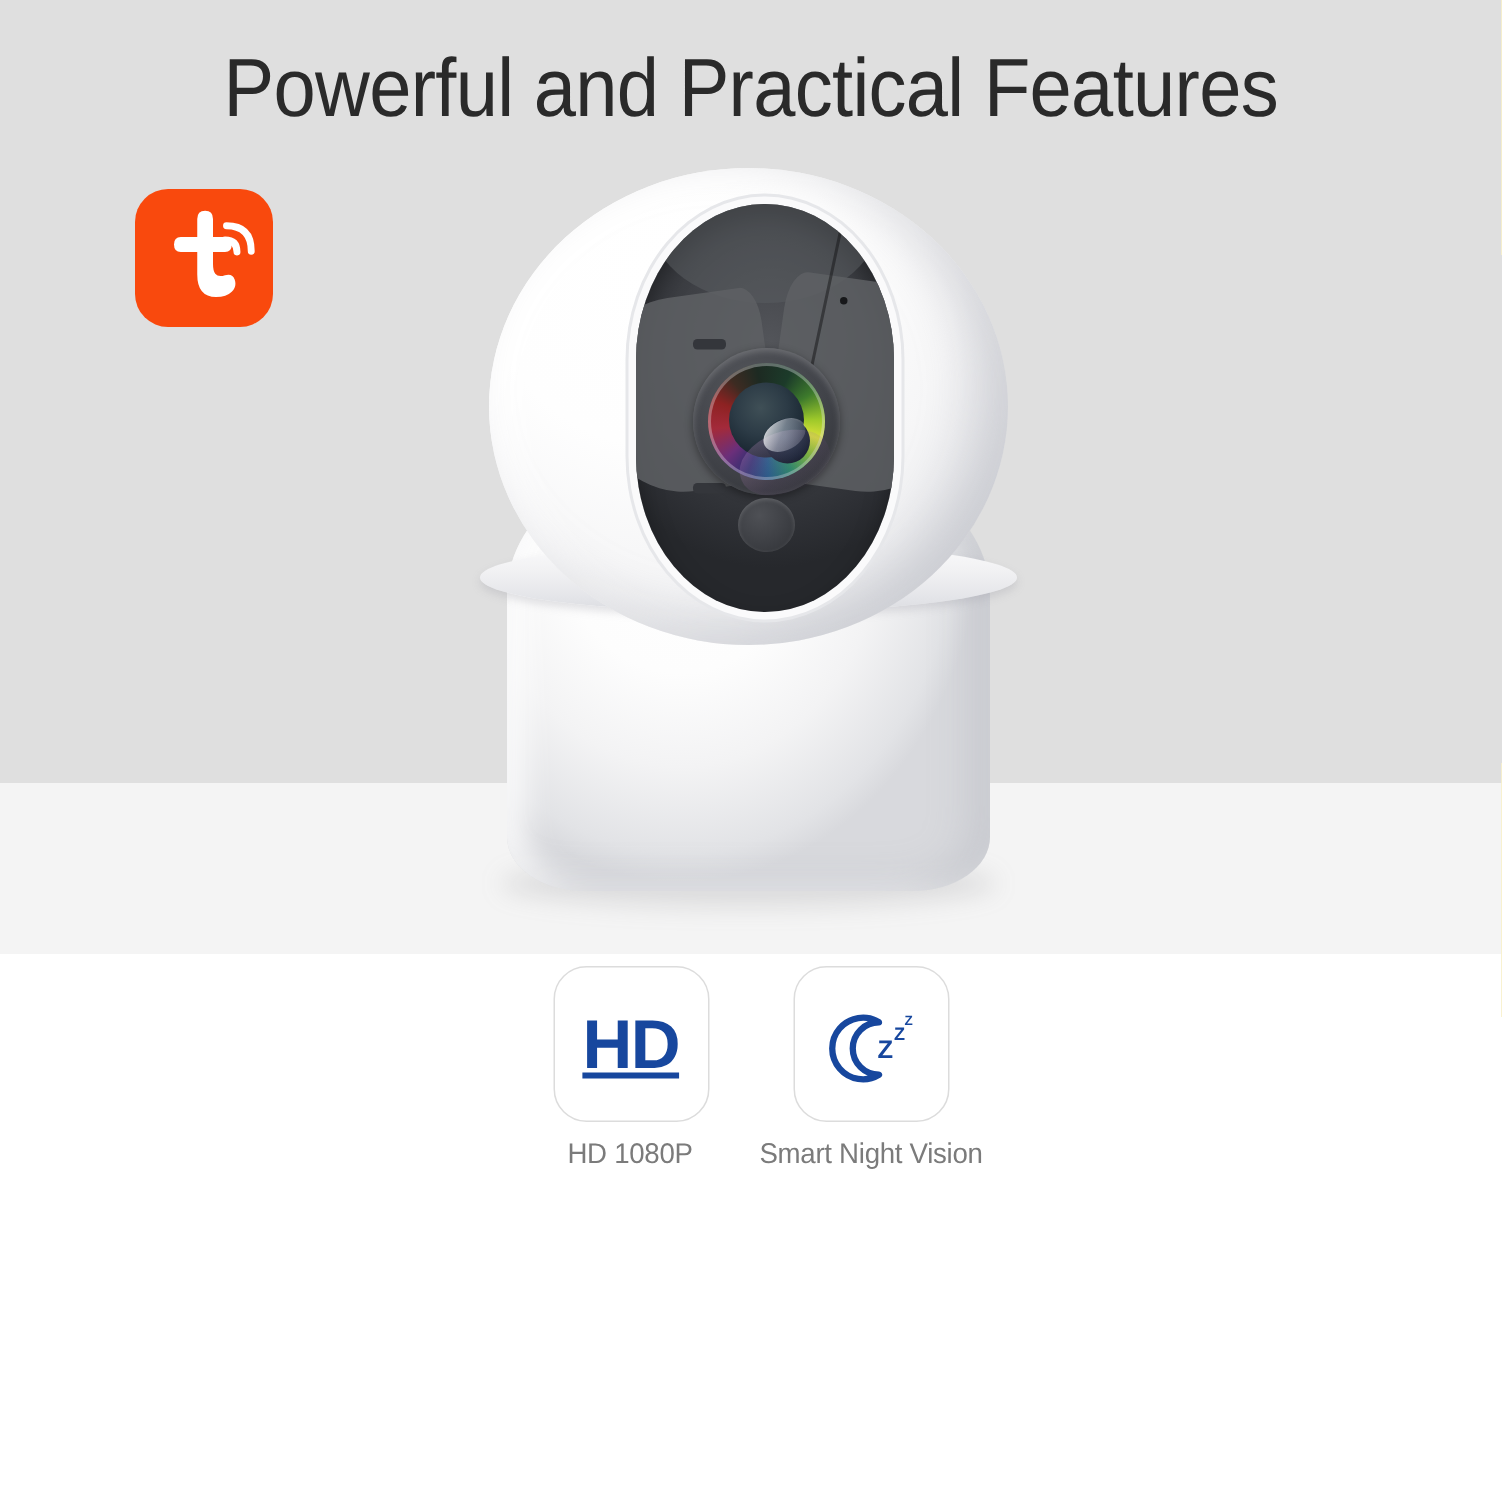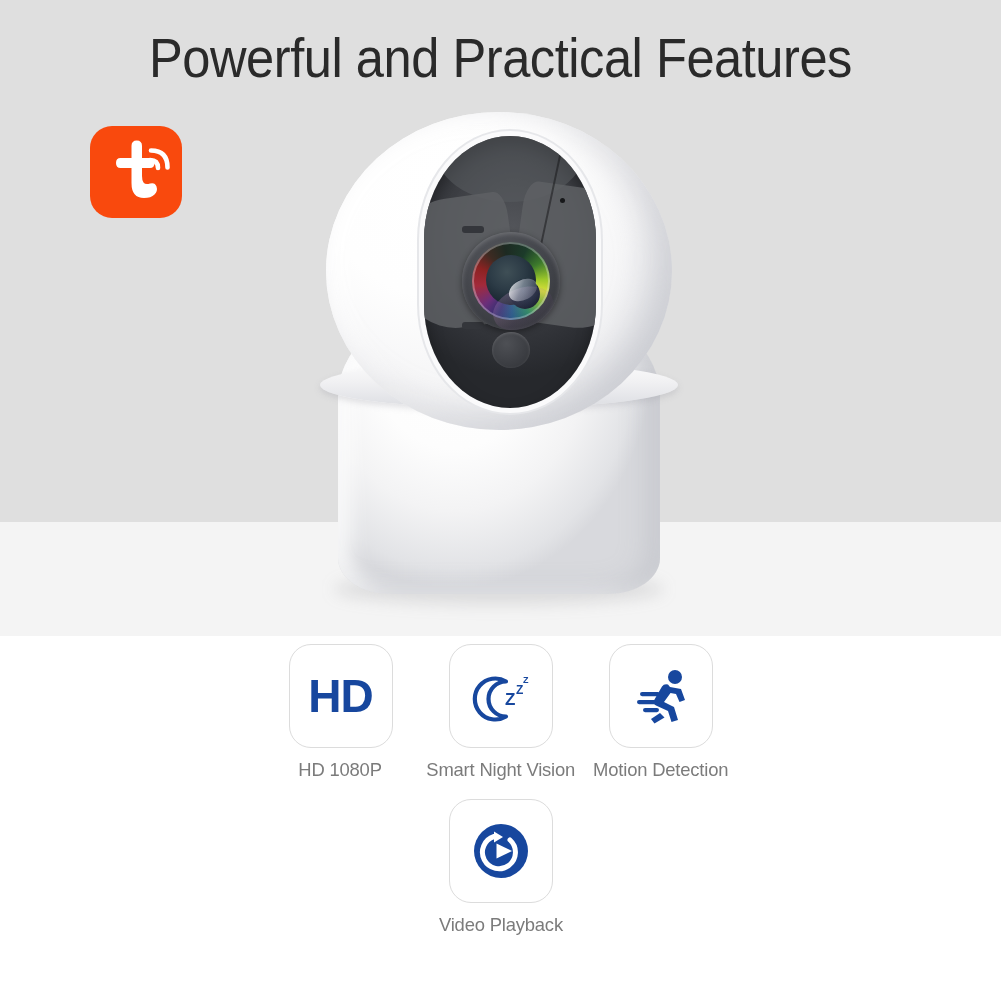--- a/index.html
+++ b/index.html
@@ -300,20 +300,21 @@
     color: #7b7b7b;
     letter-spacing: -0.2px;
     transform: scaleX(0.97);
   }
   .hd-text {
     font-family: "Liberation Sans", sans-serif;
     font-size: 46px;
     font-weight: 700;
     color: #17479e;
     letter-spacing: -1px;
+    text-decoration: underline;
   }
   svg { overflow: visible; }
 </style>
 </head>
 <body>
 
 <div id="page">
 
   <div class="band" id="band-top"></div>
   <div class="band" id="band-mid"></div>
@@ -382,54 +383,28 @@
           <svg width="70" height="70" viewBox="0 0 70 70">
             <path d="M40 20.5 A20.5 20.5 0 1 0 40 55.5 A17 17 0 0 1 40 20.5 Z" fill="none" stroke="#17479e" stroke-width="4.2" stroke-linejoin="round"></path>
             <text x="39" y="44" font-family="Liberation Sans, sans-serif" font-size="17" font-weight="700" fill="#17479e">Z</text>
             <text x="50" y="32.5" font-family="Liberation Sans, sans-serif" font-size="12" font-weight="700" fill="#17479e">Z</text>
             <text x="57" y="22" font-family="Liberation Sans, sans-serif" font-size="9" font-weight="700" fill="#17479e">Z</text>
           </svg>
         </div>
         <div class="feature-label">Smart Night Vision</div>
       </div>
 
-      <div class="feature-cell">
-        <div class="feature-tile">
-          <svg width="70" height="70" viewBox="0 0 70 70">
-            <circle cx="49" cy="16" r="7" fill="#17479e"></circle>
-            <path d="M44 26 L55 28 L59 39 L53.5 41 L50 33 L44.5 32
-                     L38 41 L48 46 L52 59 L45.5 61 L42 50 L30 44.5
-                     Q26.5 42.5 28.5 38.5 L36 25.5 Q38 22.5 42 23.5 Z" fill="#17479e"></path>
-            <path d="M34 52 L25 58 L28.5 62.5 L38.5 56.5 Z" fill="#17479e"></path>
-            <rect x="14" y="31" width="20" height="4.2" rx="2.1" fill="#17479e"></rect>
-            <rect x="11" y="39" width="23" height="4.2" rx="2.1" fill="#17479e"></rect>
-            <rect x="17" y="47" width="16" height="4.2" rx="2.1" fill="#17479e"></rect>
-          </svg>
-        </div>
-        <div class="feature-label">Motion Detection</div>
-      </div>
 
 
 
     </div>
 
     <div class="feature-row" id="feature-row-2">
 
 
 
 
-      <div class="feature-cell">
-        <div class="feature-tile">
-          <svg width="70" height="70" viewBox="0 0 70 70">
-            <circle cx="35" cy="35" r="27" fill="#17479e"></circle>
-            <path d="M28 20.5 A16.5 16.5 0 1 0 44 24" fill="none" stroke="#ffffff" stroke-width="5" stroke-linecap="round"></path>
-            <path d="M28 15.5 L28 26.5 L37 21 Z" fill="#ffffff"></path>
-            <path d="M30.5 27.5 L46 35 L30.5 42.5 Z" fill="#ffffff"></path>
-          </svg>
-        </div>
-        <div class="feature-label">Video Playback</div>
-      </div>
 
 
     </div>
   </div>
 
 </div>
 
 </body></html>

